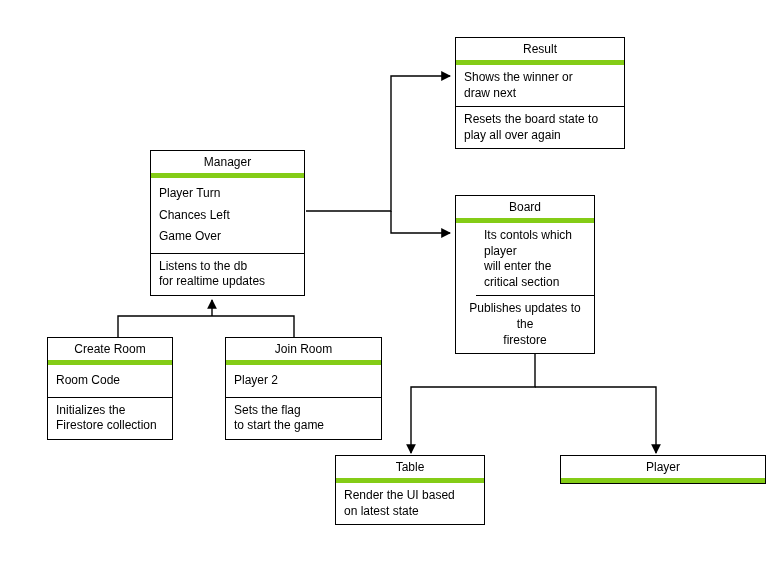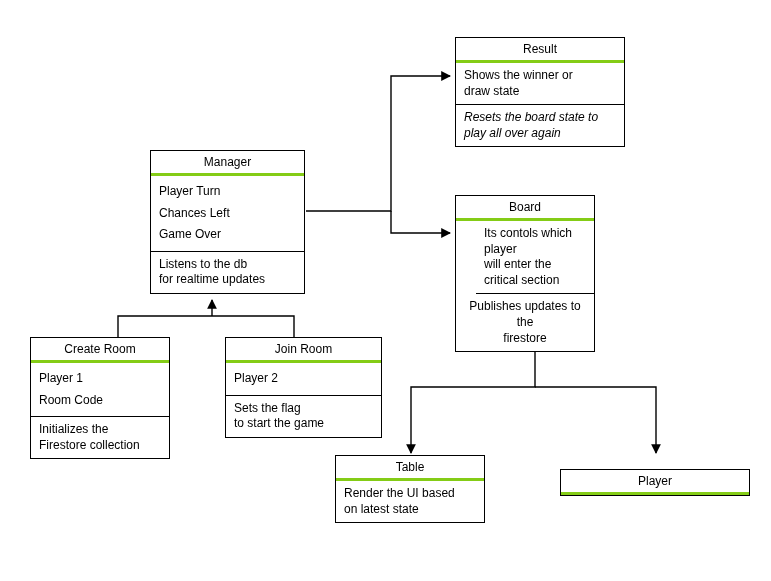--- a/index.html
+++ b/index.html
@@ -17,21 +17,21 @@
   }
   .box {
     position: absolute;
     border: 1px solid #000;
     background: #fff;
     box-sizing: border-box;
   }
   .title {
     text-align: center;
     padding: 4px 6px;
-    border-bottom: 3px solid #84cc16;
+    border-bottom: 5px solid #84cc16;
     font-size: 12px;
   }
   .sect {
     padding: 5px 8px;
     border-bottom: 1px solid #000;
     font-size: 12px;
     line-height: 1.3;
   }
   .sect:last-child {
     border-bottom: none;
@@ -78,37 +78,36 @@
       <div class="attr">Chances Left</div>
       <div class="attr">Game Over</div>
     </div>
     <div class="sect" style="white-space:pre-line;">Listens to the db
 for realtime updates</div>
   </div>
 
   <div class="box" style="left:455px; top:37px; width:170px;">
     <div class="title">Result</div>
     <div class="sect" style="white-space:pre-line;">Shows the winner or
-draw state</div>
-    <div class="sect" style="white-space:pre-line;font-style:italic;">Resets the board state to
+draw next</div>
+    <div class="sect" style="white-space:pre-line;">Resets the board state to
 play all over again</div>
   </div>
 
   <div class="box" style="left:455px; top:195px; width:140px;">
     <div class="title">Board</div>
     <div class="sect" style="white-space:pre-line;margin-left:20px;">Its contols which player
 will enter the critical section</div>
     <div class="sect" style="white-space:pre-line;text-align:center;">Publishes updates to the
 firestore</div>
   </div>
 
-  <div class="box" style="left:30px; top:337px; width:140px;">
+  <div class="box" style="left:47px; top:337px; width:126px;">
     <div class="title">Create Room</div>
     <div class="sect">
-      <div class="attr">Player 1</div>
       <div class="attr">Room Code</div>
     </div>
     <div class="sect" style="white-space:pre-line;">Initializes the
 Firestore collection</div>
   </div>
 
   <div class="box" style="left:225px; top:337px; width:157px;">
     <div class="title">Join Room</div>
     <div class="sect">
       <div class="attr">Player 2</div>
@@ -116,17 +115,17 @@
     <div class="sect" style="white-space:pre-line;">Sets the flag
 to start the game</div>
   </div>
 
   <div class="box" style="left:335px; top:455px; width:150px;">
     <div class="title">Table</div>
     <div class="sect" style="white-space:pre-line;">Render the UI based
 on latest state</div>
   </div>
 
-  <div class="box" style="left:560px; top:455px; width:190px;margin-top:14px;">
+  <div class="box" style="left:560px; top:455px; width:206px;">
     <div class="title">Player</div>
   </div>
 
 </div>
 
 </body></html>

